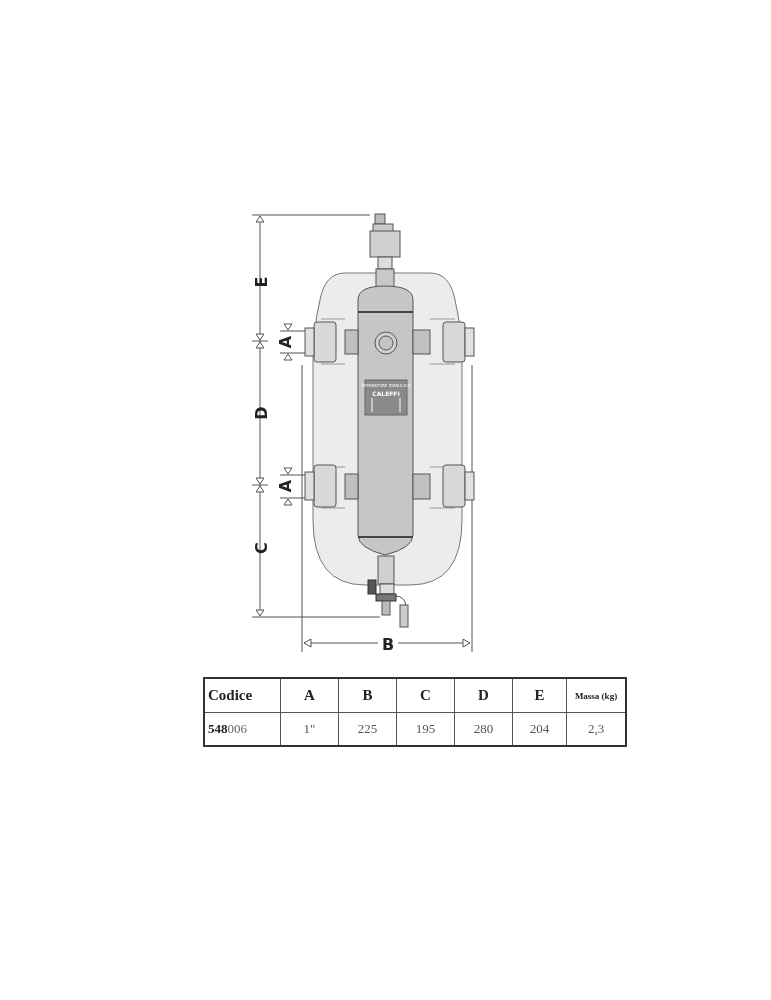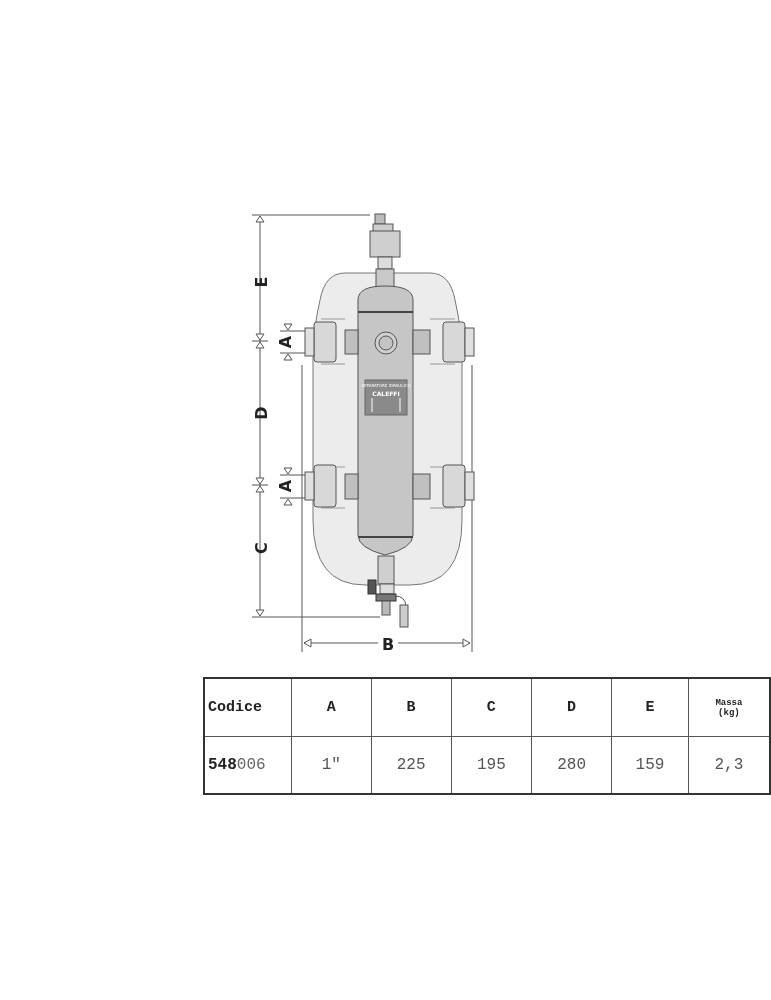--- a/index.html
+++ b/index.html
@@ -1,23 +1,23 @@
 <!DOCTYPE html>
 <html><head>
 <meta charset="utf-8">
 <style>
   html, body { margin:0; padding:0; background:#ffffff; }
   body { width:771px; height:1000px; position:relative; overflow:hidden; font-family:"DejaVu Sans", sans-serif; }
   #drawing { position:absolute; left:0; top:0; width:771px; height:670px; }
   .dim-label { font-family:"DejaVu Sans", sans-serif; font-weight:bold; font-size:16px; fill:#222; }
   #spec-table { position:absolute; left:203px; top:677px; border-collapse:collapse; border:2px solid #333; }
-  #spec-table th, #spec-table td { border:1px solid #555; padding:16px; text-align:center; height:24px; font-family:Liberation Mono, monospace; color:#555; }
+  #spec-table th, #spec-table td { border:1px solid #555; padding:4px; text-align:center; height:24px; font-family:Liberation Serif, serif; color:#555; }
   #spec-table th { font-weight:bold; color:#222; font-size:15px; height:25px; }
   #spec-table th.small { font-size:9px;margin-left:48px; }
-  #spec-table td { font-size:16px; font-weight:normal; letter-spacing:0px;margin-top:19px; }
+  #spec-table td { font-size:13px; font-weight:normal; letter-spacing:0px;margin-top:19px; }
   .code-bold { font-weight:bold; color:#222; }
   .code-light { color:#666; font-weight:normal; }
   .c0 { width:68px; text-align:left !important; padding-left:3px !important; }
   .c1 { width:49px; } .c2 { width:49px; } .c3 { width:49px; } .c4 { width:49px; } .c5 { width:45px; } .c6 { width:50px; }
 </style>
 </head>
 <body>
 
 <svg id="drawing" viewBox="0 0 771 670" width="771" height="670">
   <g stroke="#555" stroke-width="1" fill="none">
@@ -130,17 +130,17 @@
       <th class="c6 small">Massa (kg)</th>
     </tr>
   </thead>
   <tbody>
     <tr>
       <td class="c0"><span class="code-bold">548</span><span class="code-light">006</span></td>
       <td>1"</td>
       <td>225</td>
       <td>195</td>
       <td>280</td>
-      <td>159</td>
+      <td>204</td>
       <td>2,3</td>
     </tr>
   </tbody>
 </table>
 
 </body></html>

